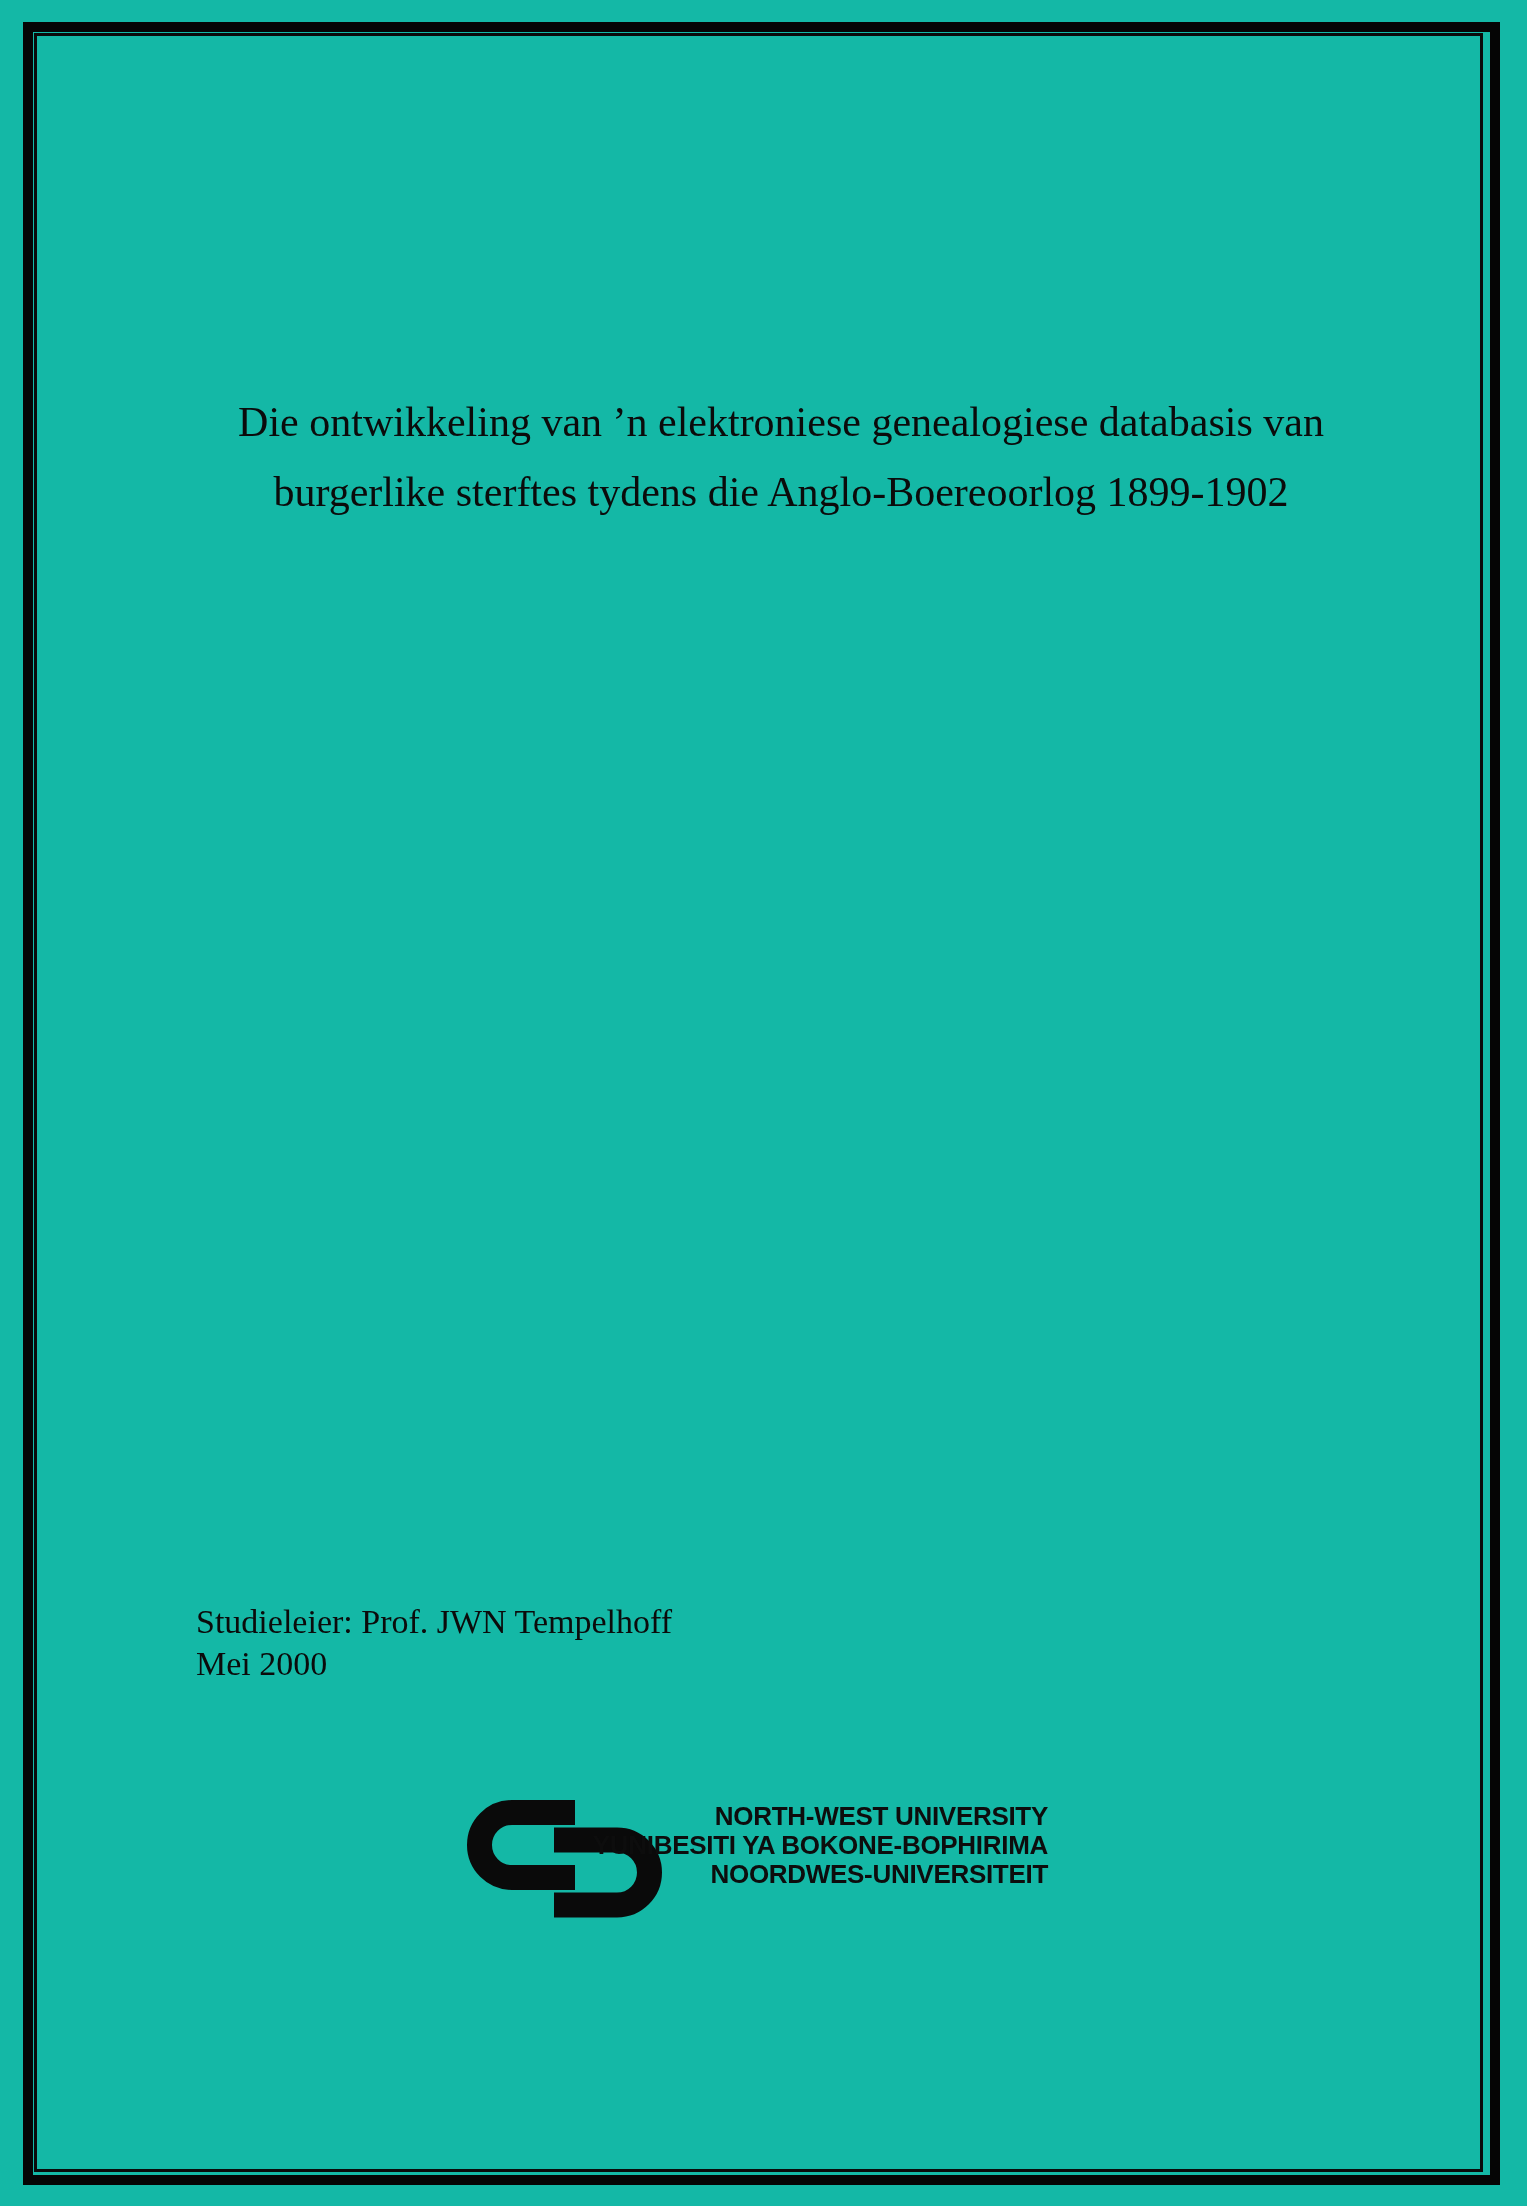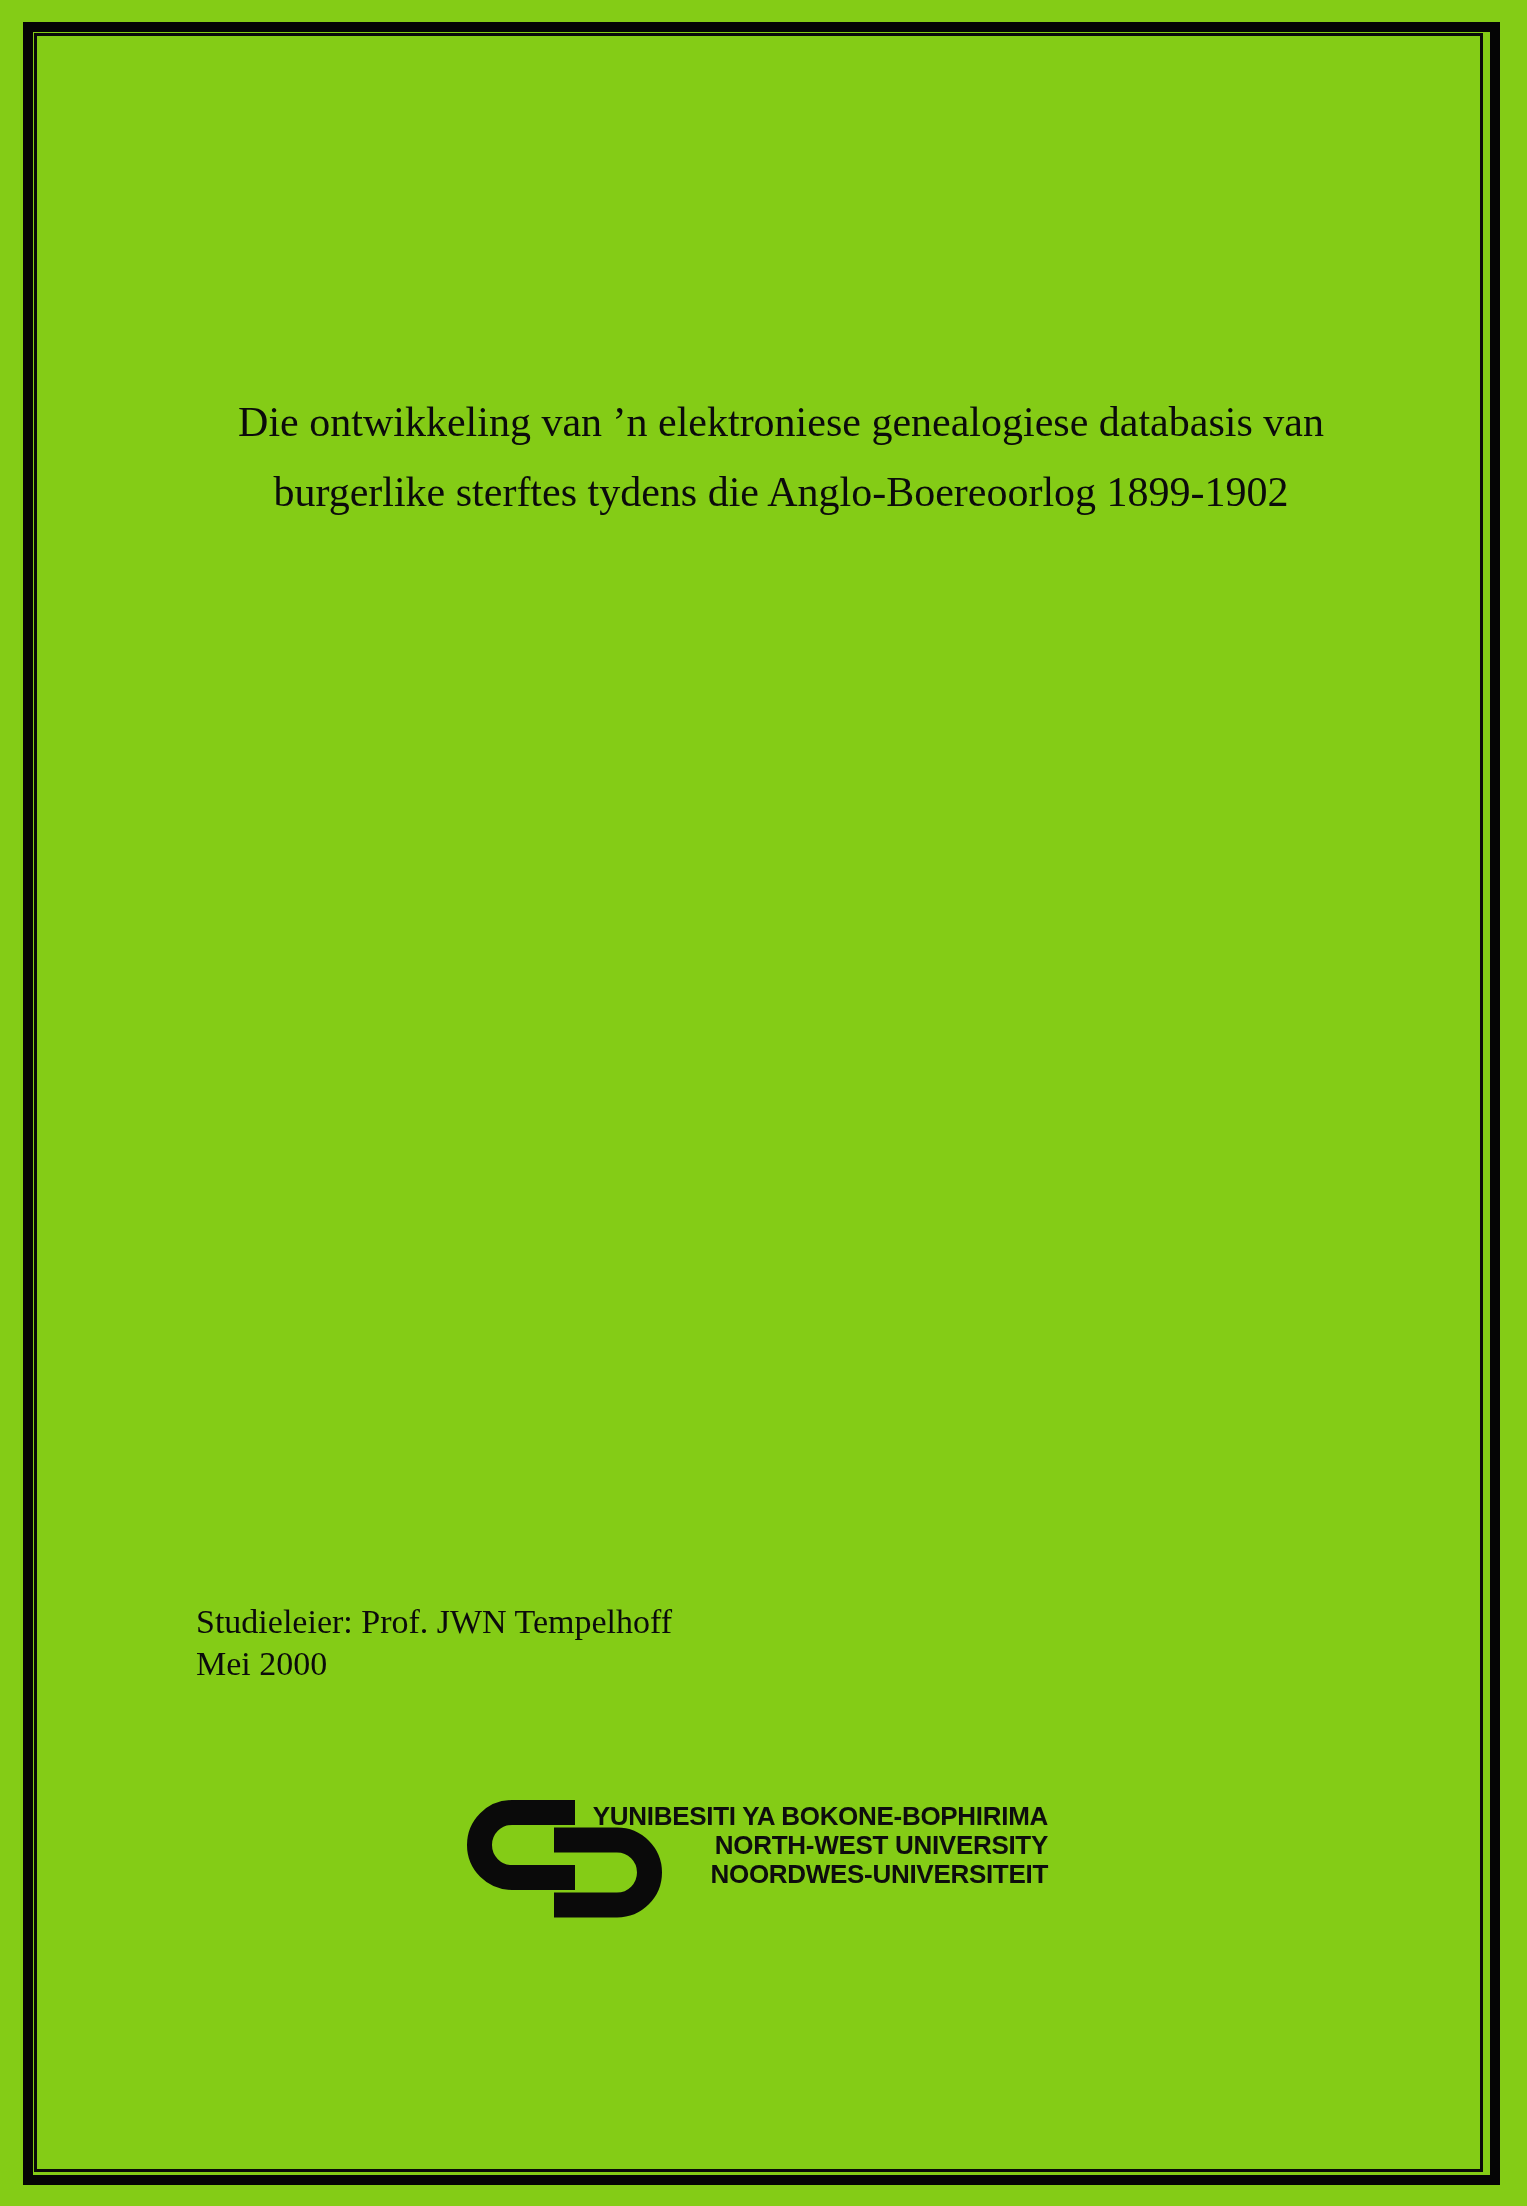--- a/index.html
+++ b/index.html
@@ -1,21 +1,21 @@
 <!DOCTYPE html>
 <html><head>
 <meta charset="utf-8">
 <style>
   * { box-sizing: border-box; margin: 0; padding: 0; }
   html, body { background: #ffffff; }
   .page {
     position: relative;
     width: 1527px;
     height: 2206px;
-    background: #84cc16;
+    background: #14b8a6;
     color: #0b0b0b;
     font-family: "Liberation Serif", serif;
     overflow: hidden;
   }
   .frame-outer {
     position: absolute;
     left: 23px; top: 22px;
     width: 1477px; height: 2163px;
     border: 10px solid #050505;
   }
@@ -110,19 +110,19 @@
     <div>Studieleier: Prof. JWN Tempelhoff</div>
     <div>Mei 2000</div>
   </div>
 
   <div class="logo-wrap">
     <svg class="logo-mark" viewBox="0 0 205 118" xmlns="http://www.w3.org/2000/svg" aria-hidden="true">
       <path d="M 118,12.5 H 55 A 32.5,32.5 0 0 0 55,77.5 H 118" fill="none" stroke="#0a0a0a" stroke-width="25" stroke-linecap="butt"></path>
       <path d="M 97,40 H 160 A 32.5,32.5 0 0 1 160,105 H 97" fill="none" stroke="#0a0a0a" stroke-width="25" stroke-linecap="butt"></path>
     </svg>
     <div class="logo-text">
+      <div>NORTH-WEST UNIVERSITY</div>
       <div>YUNIBESITI YA BOKONE-BOPHIRIMA</div>
-      <div>NORTH-WEST UNIVERSITY</div>
       <div>NOORDWES-UNIVERSITEIT</div>
     </div>
   </div>
 
 </div>
 
 </body></html>

